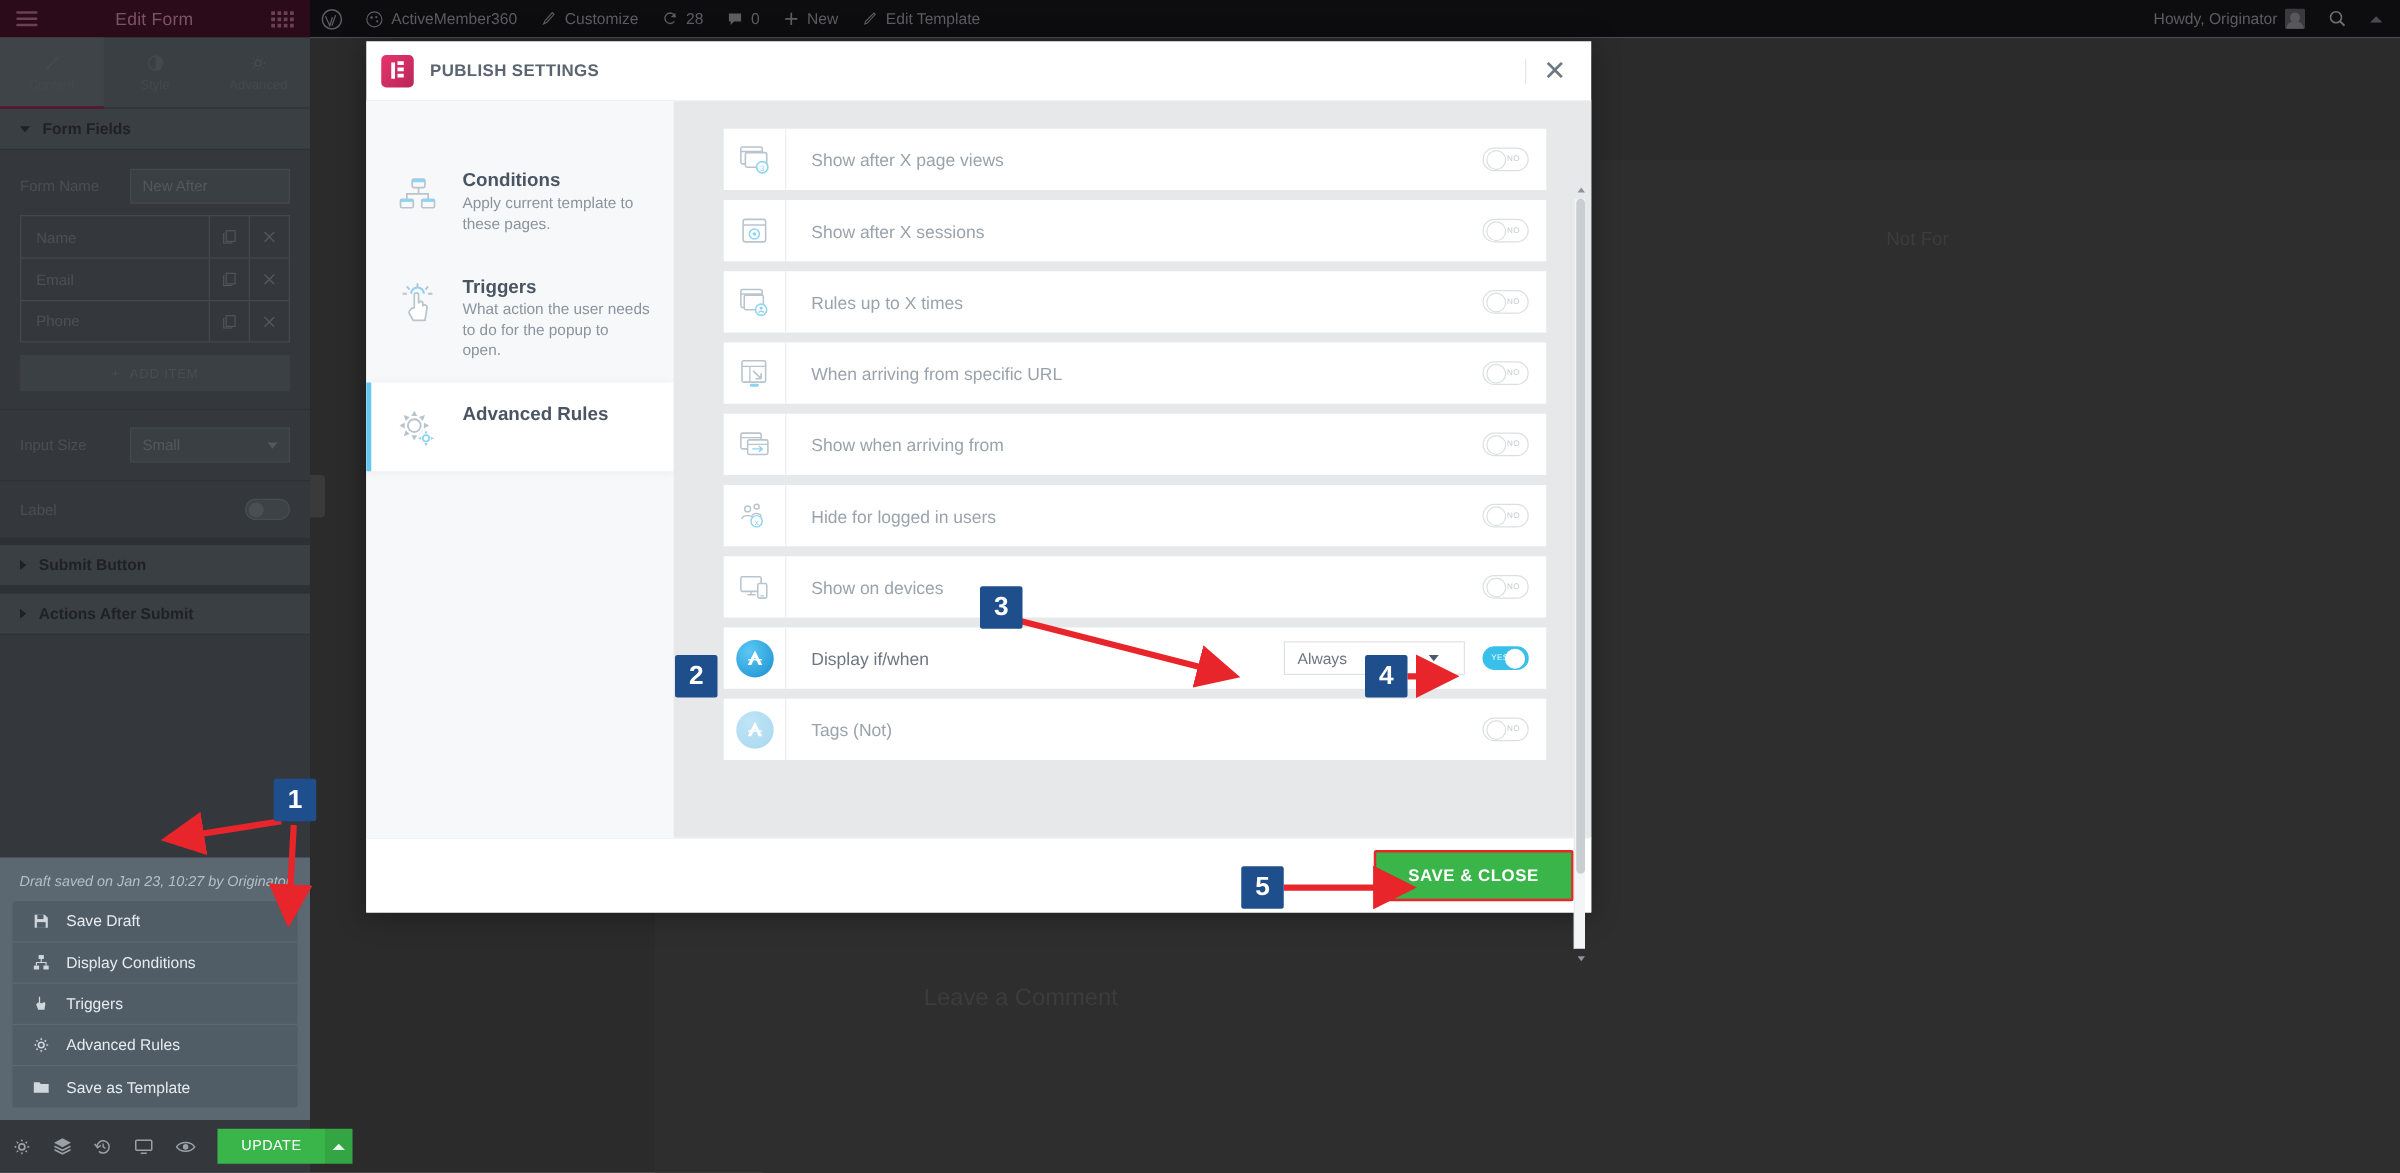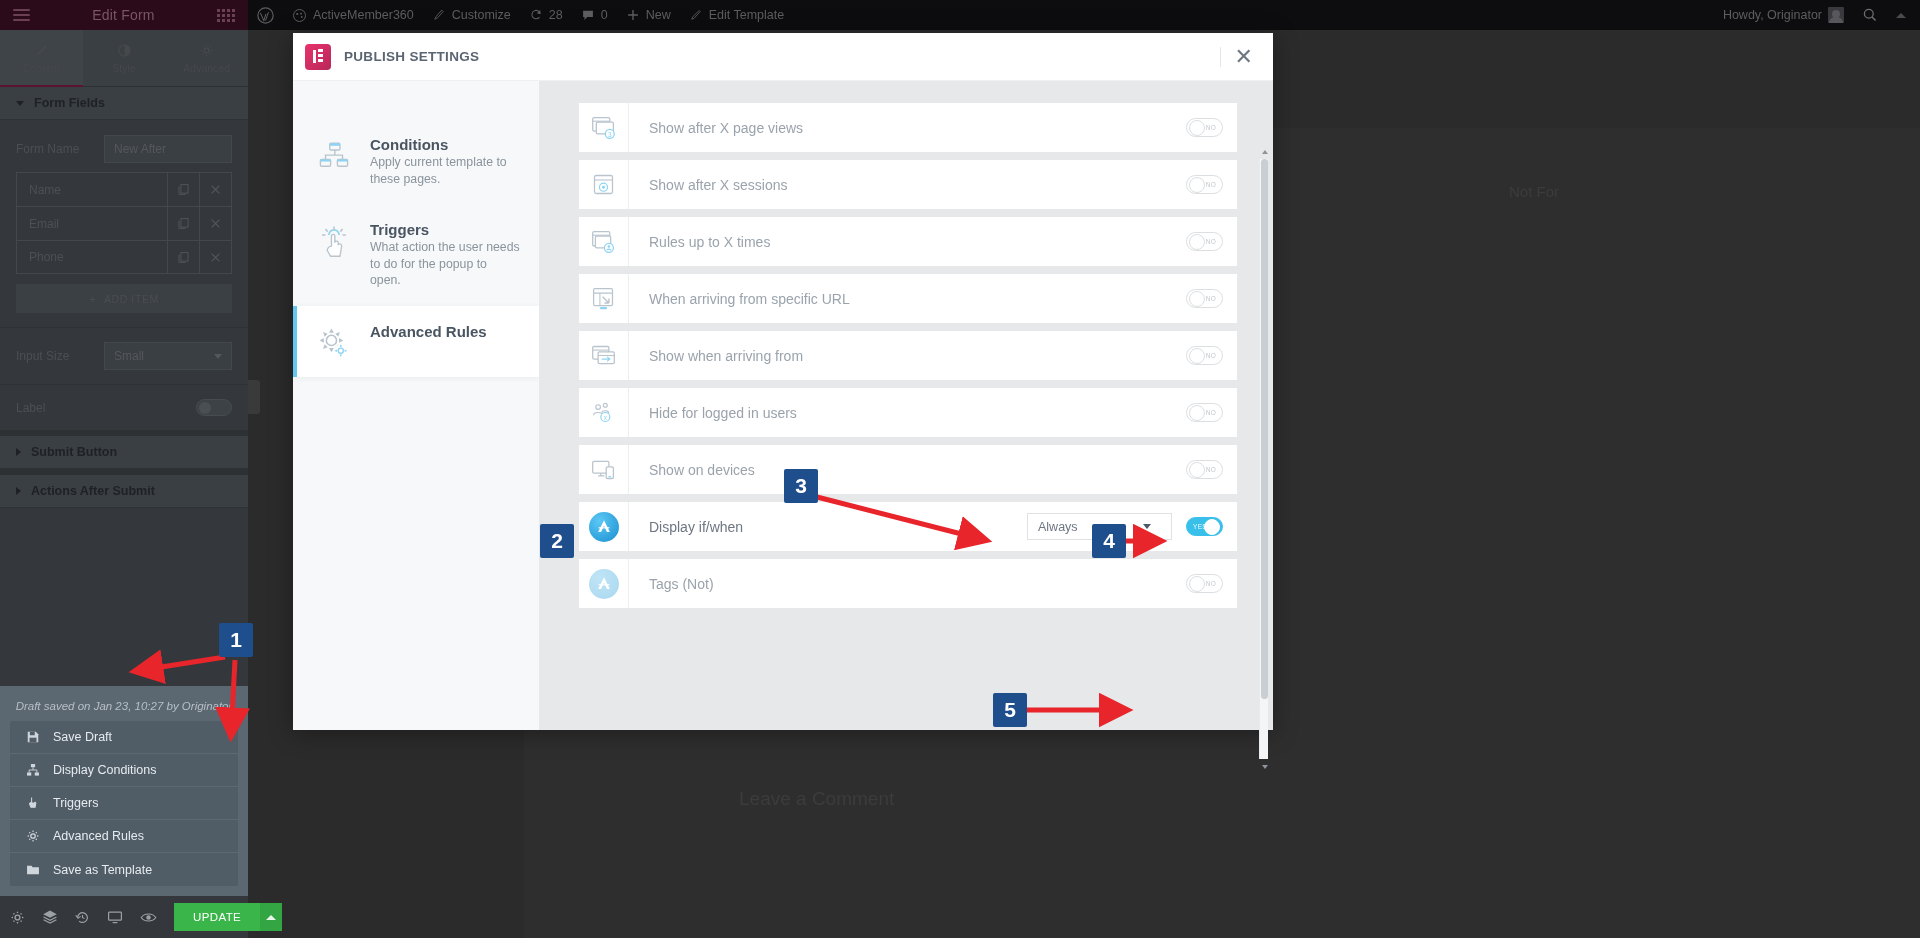--- a/index.html
+++ b/index.html
@@ -693,20 +693,23 @@
         <span class="arr up">
             <span class="tiny-up"></span>
           </span>
         <span class="thumb"></span>
         <span class="arr dn">
             <span class="tiny-dn"></span>
           </span>
       </div>
     </div>
 
+    <div id="modal-foot">
+      <span id="save-close">SAVE &amp; CLOSE</span>
+    </div>
   </div>
 
   <svg class="arrow" style="left:0;top:0;width:1920px;height:938px;">
     <defs>
       <marker id="ah" markerWidth="7" markerHeight="7" refX="5.5" refY="3.5" orient="auto">
         <path d="M0 0 L7 3.5 L0 7 Z" fill="#e8252a"></path>
       </marker>
     </defs>
 
     <line x1="225" y1="657" x2="136" y2="671" stroke="#e8252a" stroke-width="5" marker-end="url(#ah)"></line>

